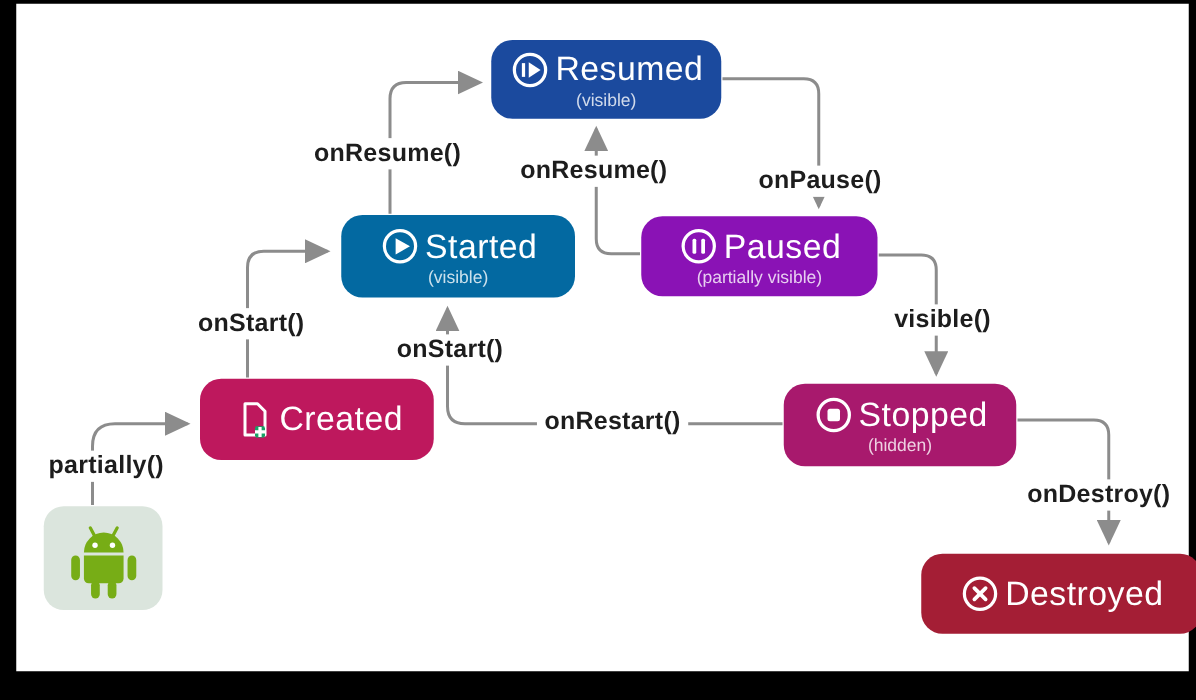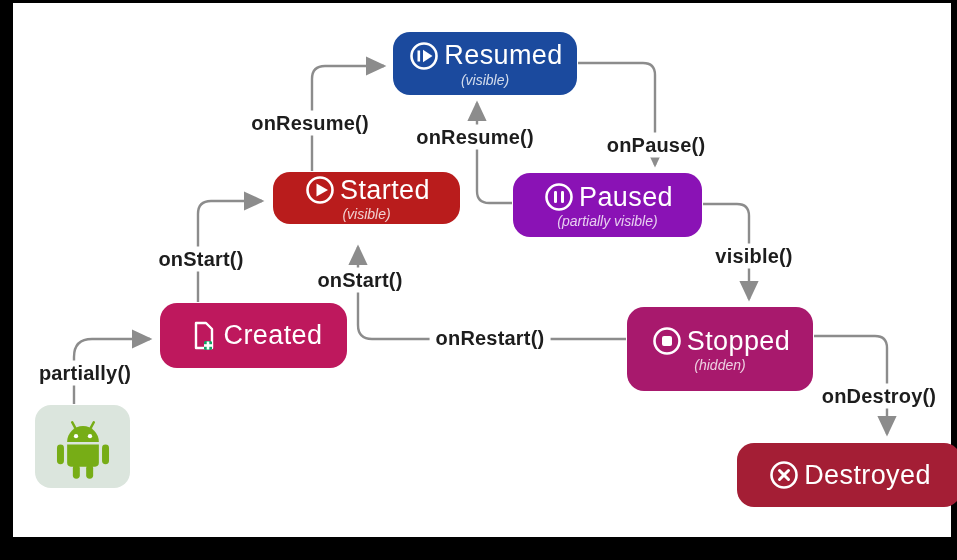--- a/index.html
+++ b/index.html
@@ -19,21 +19,21 @@
     font-weight:bold; font-size:20px; color:var(--label_text,#1d1d1d);
     background:var(--background,#fff); padding:1px 6px; white-space:nowrap;
     letter-spacing:0.2px;
   }
   .node {
     position:absolute; z-index:3; border-radius:17px; color:#fff;
     display:flex; flex-direction:column; align-items:center; justify-content:center;
   }
   .node-main { display:flex; align-items:center; gap:3px; }
   .node-title { font-size:27px; letter-spacing:0.4px; }
-  .node-sub { font-size:14px; color:rgba(255,255,255,0.8); margin-top:0px; line-height:1.1;font-style:italic; }
+  .node-sub { font-size:14px; color:rgba(255,255,255,0.8); margin-top:0px; line-height:1.1; }
   .icon { display:flex; align-items:center; }
   #android-box {
     position:absolute; z-index:3; border-radius:16px;
     background:var(--android_bg,#dbe5dd);
     display:flex; align-items:center; justify-content:center;
   }
 </style>
 </head>
 <body>
 
@@ -73,21 +73,21 @@
           <circle cx="17" cy="17" r="12.5" fill="none" stroke="#fff" stroke-width="2.6"></circle>
           <rect x="10.5" y="11.5" width="2.6" height="11" fill="#fff"></rect>
           <path d="M16,10.8 L25.5,17 L16,23.2 Z" fill="#fff"></path>
         </svg>
       </span>
       <span class="node-title">Resumed</span>
     </div>
     <div class="node-sub">(visible)</div>
   </div>
 
-  <div class="node" style="left: 273px; top: 172px; width: 187px; height: 52px; background: #b91c1c;">
+  <div class="node" style="left: 273px; top: 172px; width: 187px; height: 66px; background: #0369a1;">
     <div class="node-main">
       <span class="icon">
         <svg width="34" height="34" viewBox="0 0 34 34">
           <circle cx="17" cy="17" r="12.5" fill="none" stroke="#fff" stroke-width="2.6"></circle>
           <path d="M13.5,10.5 L25,17 L13.5,23.5 Z" fill="#fff"></path>
         </svg>
       </span>
       <span class="node-title">Started</span>
     </div>
     <div class="node-sub">(visible)</div>
@@ -115,21 +115,21 @@
           <line x1="19" y1="27.5" x2="27" y2="27.5" stroke="#17a266" stroke-width="7"></line>
           <line x1="23" y1="23" x2="23" y2="32" stroke="#17a266" stroke-width="7"></line>
           <line x1="19" y1="27.5" x2="27" y2="27.5" stroke="#fff" stroke-width="2.6"></line>
           <line x1="23" y1="23.5" x2="23" y2="31.5" stroke="#fff" stroke-width="2.6"></line>
         </svg>
       </span>
       <span class="node-title">Created</span>
     </div>
   </div>
 
-  <div class="node" style="left: 627px; top: 307px; width: 186px; height: 84px; background: rgb(168, 25, 109);">
+  <div class="node" style="left: 627px; top: 307px; width: 186px; height: 66px; background: rgb(168, 25, 109);">
     <div class="node-main">
       <span class="icon">
         <svg width="34" height="34" viewBox="0 0 34 34">
           <circle cx="17" cy="17" r="12.5" fill="none" stroke="#fff" stroke-width="2.6"></circle>
           <rect x="12" y="12" width="10" height="10" rx="2" fill="#fff"></rect>
         </svg>
       </span>
       <span class="node-title">Stopped</span>
     </div>
     <div class="node-sub">(hidden)</div>

